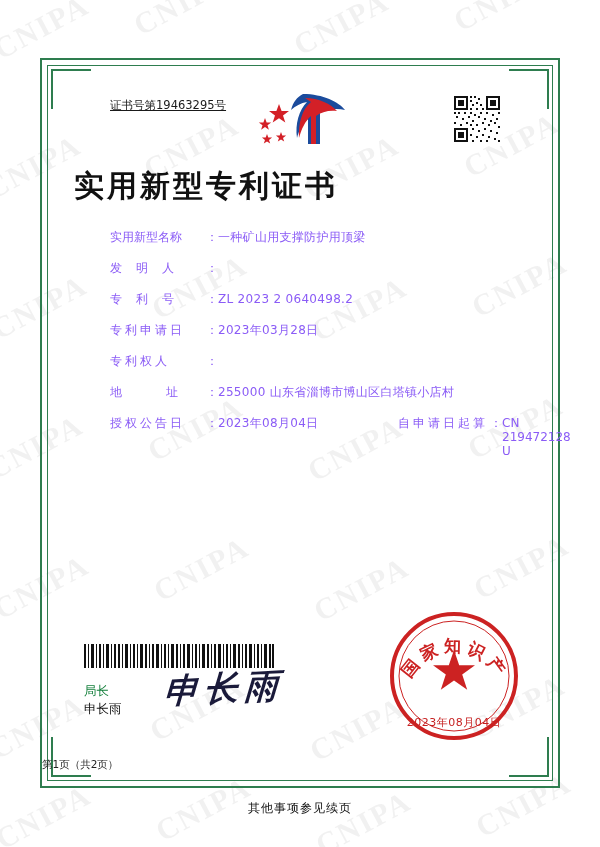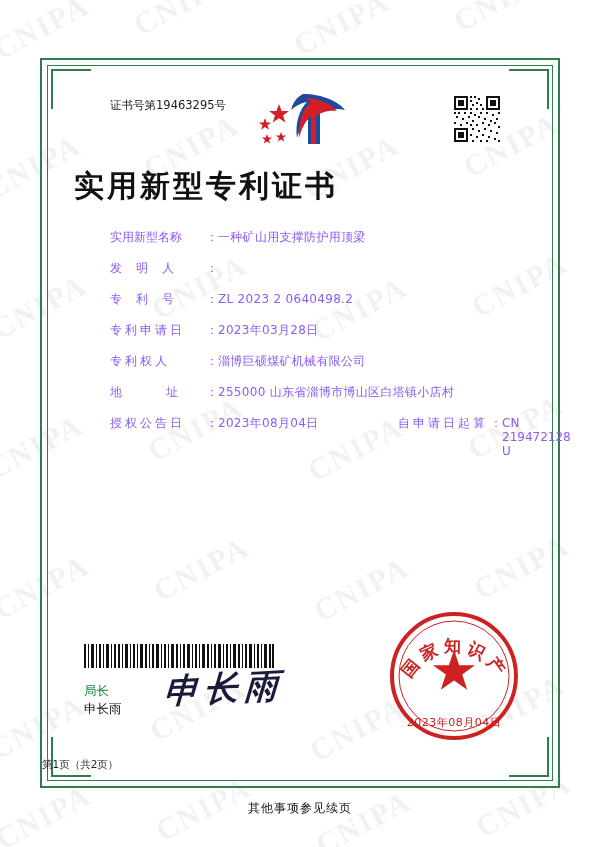--- a/index.html
+++ b/index.html
@@ -88,20 +88,21 @@
     position: relative;
     height: 72px;
   }
   #cert-number {
     position: absolute;
     left: 36px;
     top: 10px;
     font-size: 11.5px;
     color: #1a1a1a;
     font-family: "DejaVu Sans", sans-serif;
+    text-decoration: underline;
   }
   #logo {
     position: absolute;
     left: 50%;
     top: 0px;
     transform: translateX(-50%);
     width: 110px;
     height: 62px;
   }
   #qr-code {
@@ -418,21 +419,20 @@
 
       <div class="field-row">
         <div class="field-label" style="letter-spacing:3px">专利申请日</div>
         <div class="field-colon">：</div>
         <div class="field-value">2023年03月28日</div>
       </div>
 
       <div class="field-row">
         <div class="field-label" style="letter-spacing:3px">专利权人</div>
         <div class="field-colon">：</div>
-        <div class="field-value">淄博巨硕煤矿机械有限公司</div>
       </div>
 
       <div class="field-row">
         <div class="field-label" style="letter-spacing:44px">地址</div>
         <div class="field-colon">：</div>
         <div class="field-value">255000 山东省淄博市博山区白塔镇小店村</div>
       </div>
 
       <div class="field-row dual" style="margin-bottom:4px">
         <div class="field-label" style="letter-spacing:3px">授权公告日</div>

